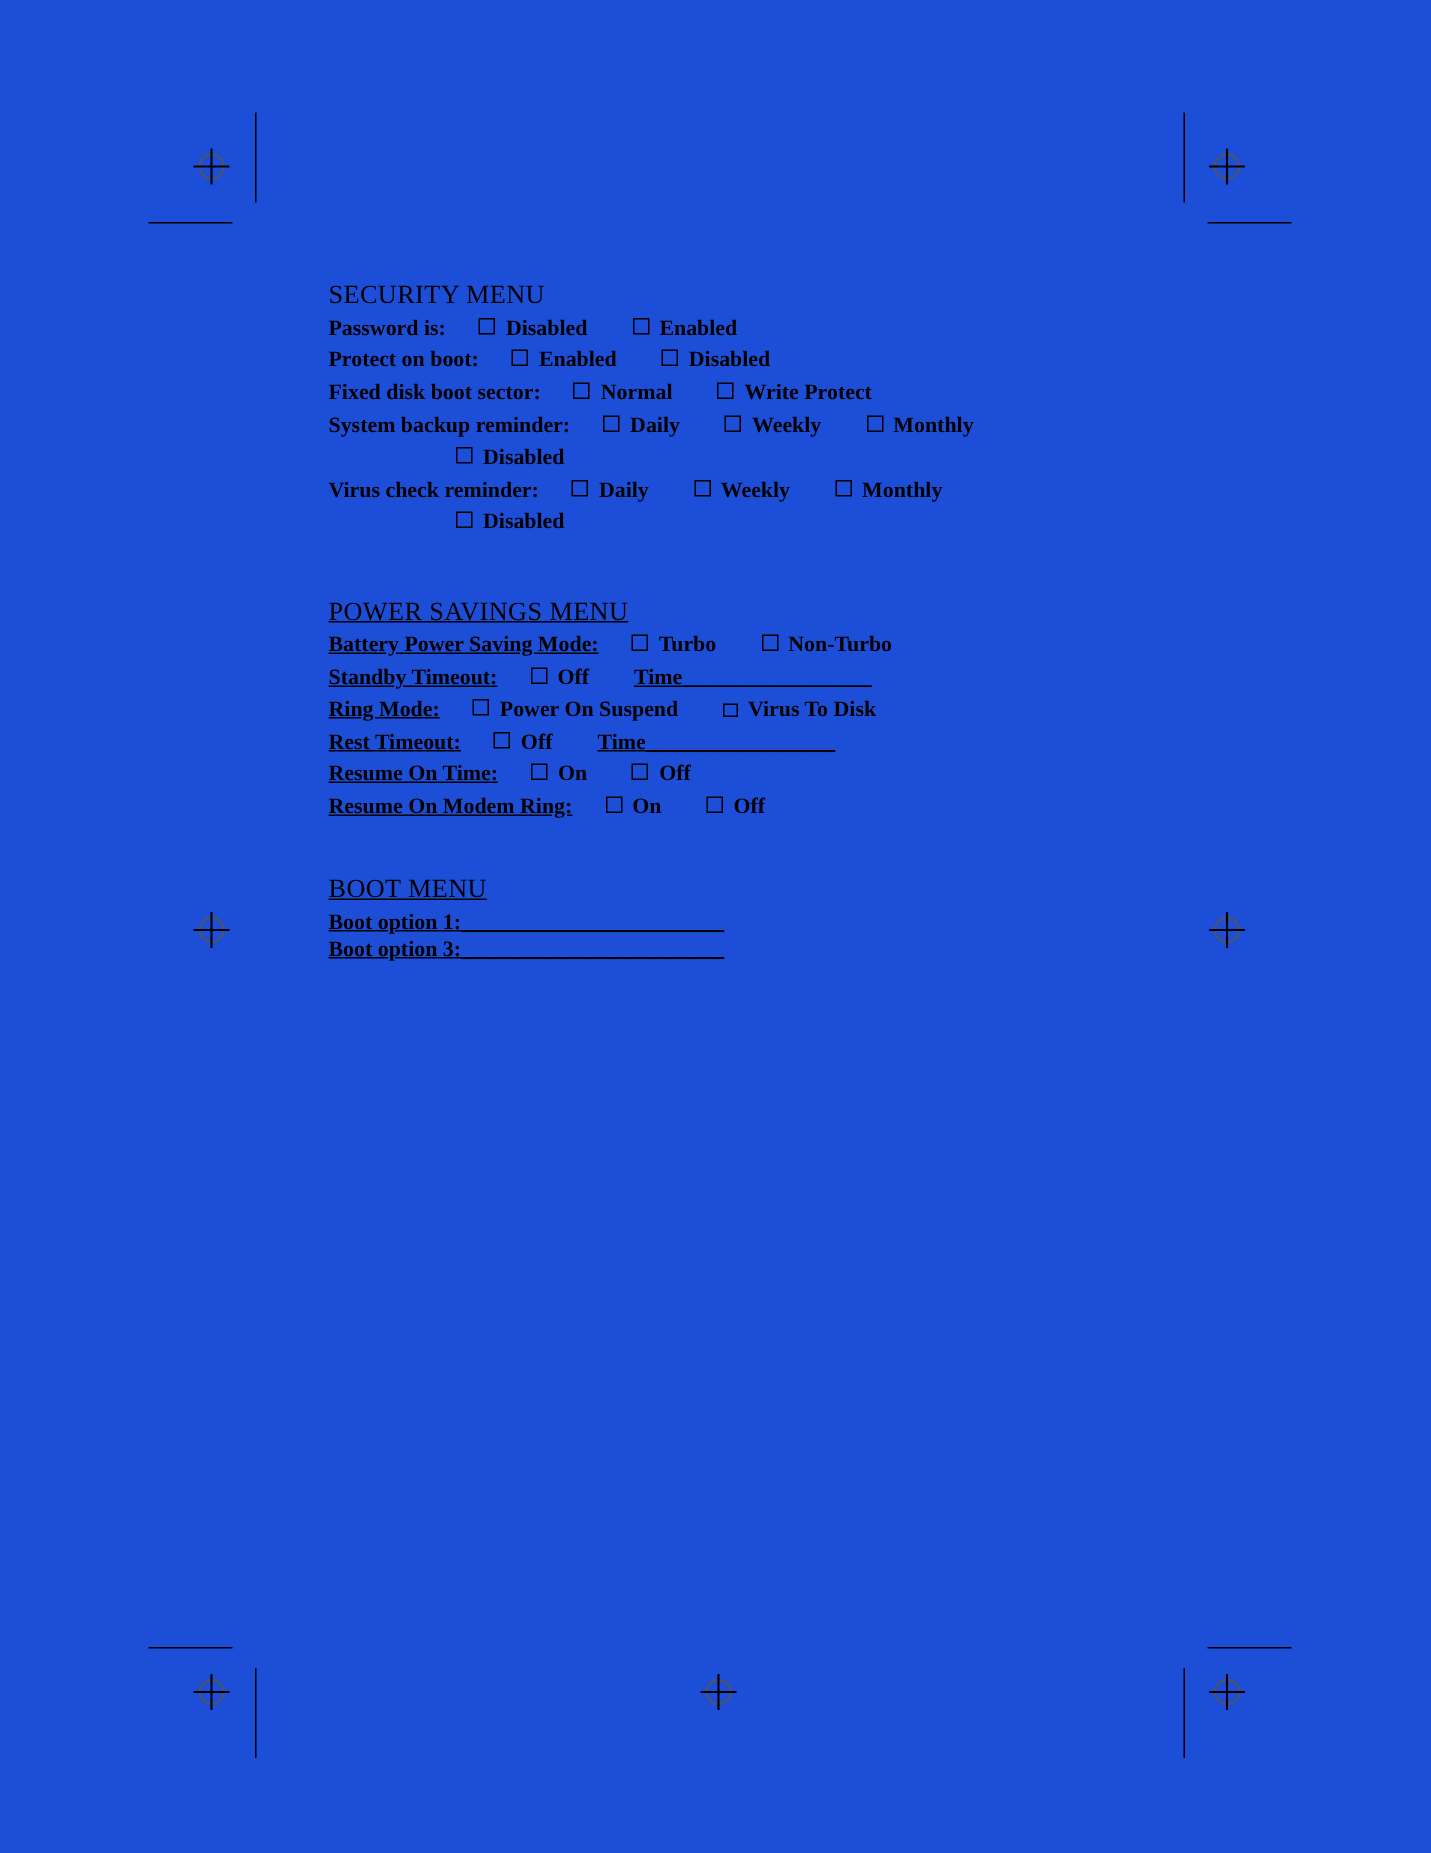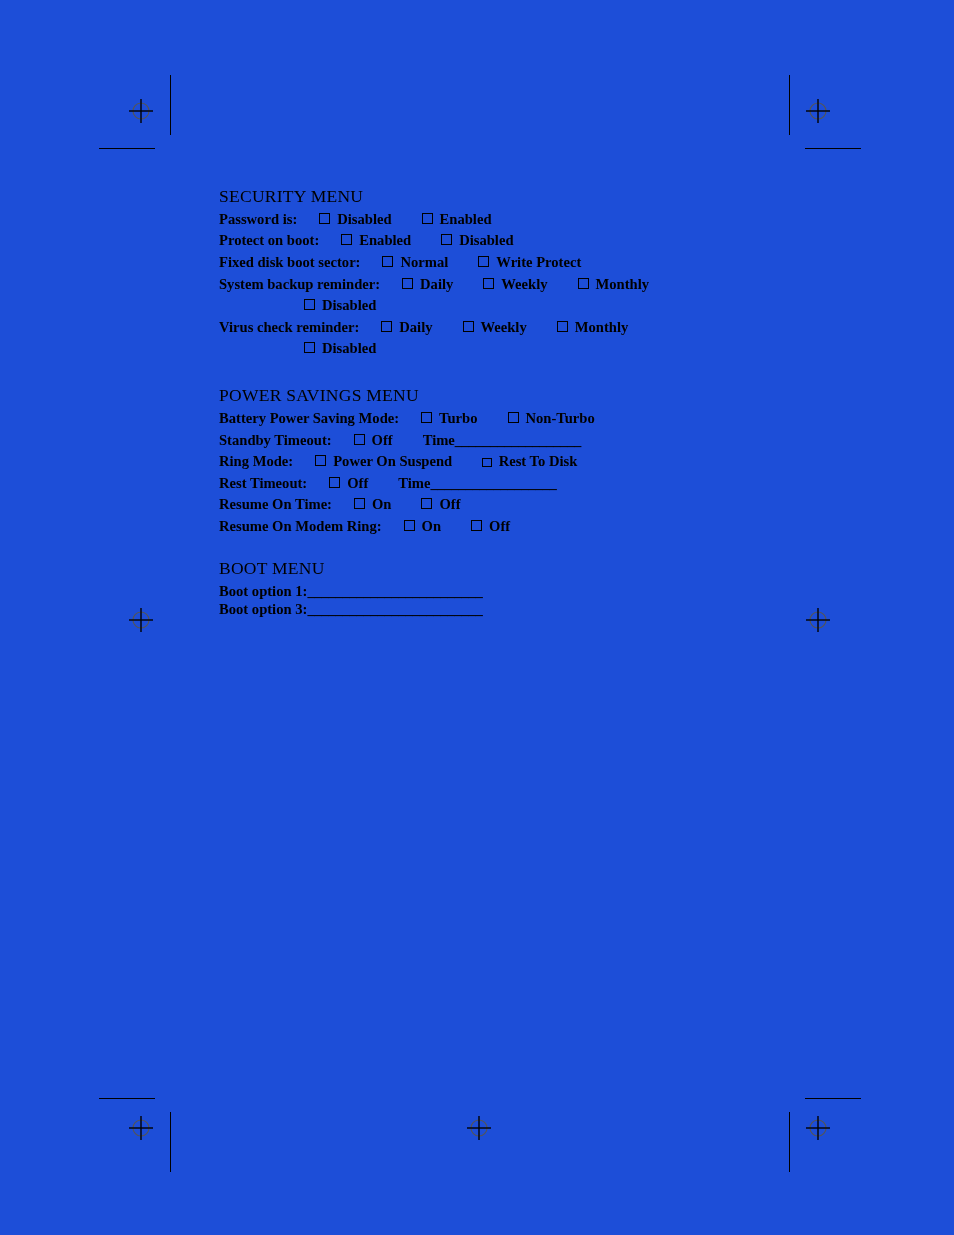--- a/index.html
+++ b/index.html
@@ -41,21 +41,21 @@
 
   
   #content {
     position: absolute;
     left: 219px;
     top: 186px;
     width: 640px;
   }
 
   .section { margin: 0; }
-  .section + .section { margin-top: 22px; }
+  .section + .section { margin-top: 34px; text-decoration: underline; }
 
   h2.heading {
     font-family: "Liberation Serif", "DejaVu Serif", serif;
     font-weight: normal;
     font-size: 17.5px;
     letter-spacing: 0.015em;
     margin: 0 0 4px 0;
     padding: 0;
     line-height: 1.25;
     white-space: nowrap;
@@ -190,21 +190,21 @@
         <div class="row"><span class="label">Fixed disk boot sector:</span><span class="gap-md"></span><span class="opt"><span class="cb"></span><span class="opt-text">Normal</span></span><span class="gap-lg"></span><span class="opt"><span class="cb"></span><span class="opt-text">Write Protect</span></span></div>
         <div class="row"><span class="label">System backup reminder:</span><span class="gap-md"></span><span class="opt"><span class="cb"></span><span class="opt-text">Daily</span></span><span class="gap-lg"></span><span class="opt"><span class="cb"></span><span class="opt-text">Weekly</span></span><span class="gap-lg"></span><span class="opt"><span class="cb"></span><span class="opt-text">Monthly</span></span></div>
         <div class="row cont"><span class="opt"><span class="cb"></span><span class="opt-text">Disabled</span></span></div>
         <div class="row"><span class="label">Virus check reminder:</span><span class="gap-md"></span><span class="opt"><span class="cb"></span><span class="opt-text">Daily</span></span><span class="gap-lg"></span><span class="opt"><span class="cb"></span><span class="opt-text">Weekly</span></span><span class="gap-lg"></span><span class="opt"><span class="cb"></span><span class="opt-text">Monthly</span></span></div>
         <div class="row cont"><span class="opt"><span class="cb"></span><span class="opt-text">Disabled</span></span></div>
       </div>
       <div class="section">
         <h2 class="heading">POWER SAVINGS MENU</h2>
         <div class="row"><span class="label">Battery Power Saving Mode:</span><span class="gap-md"></span><span class="opt"><span class="cb"></span><span class="opt-text">Turbo</span></span><span class="gap-lg"></span><span class="opt"><span class="cb"></span><span class="opt-text">Non-Turbo</span></span></div>
         <div class="row"><span class="label">Standby Timeout:</span><span class="gap-md"></span><span class="opt"><span class="cb"></span><span class="opt-text">Off</span></span><span class="gap-lg"></span><span class="label">Time</span><span class="blank">__________________</span></div>
-        <div class="row"><span class="label">Ring Mode:</span><span class="gap-md"></span><span class="opt"><span class="cb"></span><span class="opt-text">Power On Suspend</span></span><span class="gap-lg"></span><span class="opt"><span class="cb small"></span><span class="opt-text">Rest To Disk</span></span></div>
+        <div class="row"><span class="label">Ring Mode:</span><span class="gap-md"></span><span class="opt"><span class="cb"></span><span class="opt-text">Power On Suspend</span></span><span class="gap-lg"></span><span class="opt"><span class="cb small"></span><span class="opt-text">Virus To Disk</span></span></div>
         <div class="row"><span class="label">Rest Timeout:</span><span class="gap-md"></span><span class="opt"><span class="cb"></span><span class="opt-text">Off</span></span><span class="gap-lg"></span><span class="label">Time</span><span class="blank">__________________</span></div>
         <div class="row"><span class="label">Resume On Time:</span><span class="gap-md"></span><span class="opt"><span class="cb"></span><span class="opt-text">On</span></span><span class="gap-lg"></span><span class="opt"><span class="cb"></span><span class="opt-text">Off</span></span></div>
         <div class="row tight"><span class="label">Resume On Modem Ring:</span><span class="gap-md"></span><span class="opt"><span class="cb"></span><span class="opt-text">On</span></span><span class="gap-lg"></span><span class="opt"><span class="cb"></span><span class="opt-text">Off</span></span></div>
       </div>
       <div class="section boot">
         <h2 class="heading">BOOT MENU</h2>
         <div class="row"><span class="label">Boot option 1:</span><span class="blank">_________________________</span></div>
         <div class="row"><span class="label">Boot option 3:</span><span class="blank">_________________________</span></div>
       </div>
     </div>

